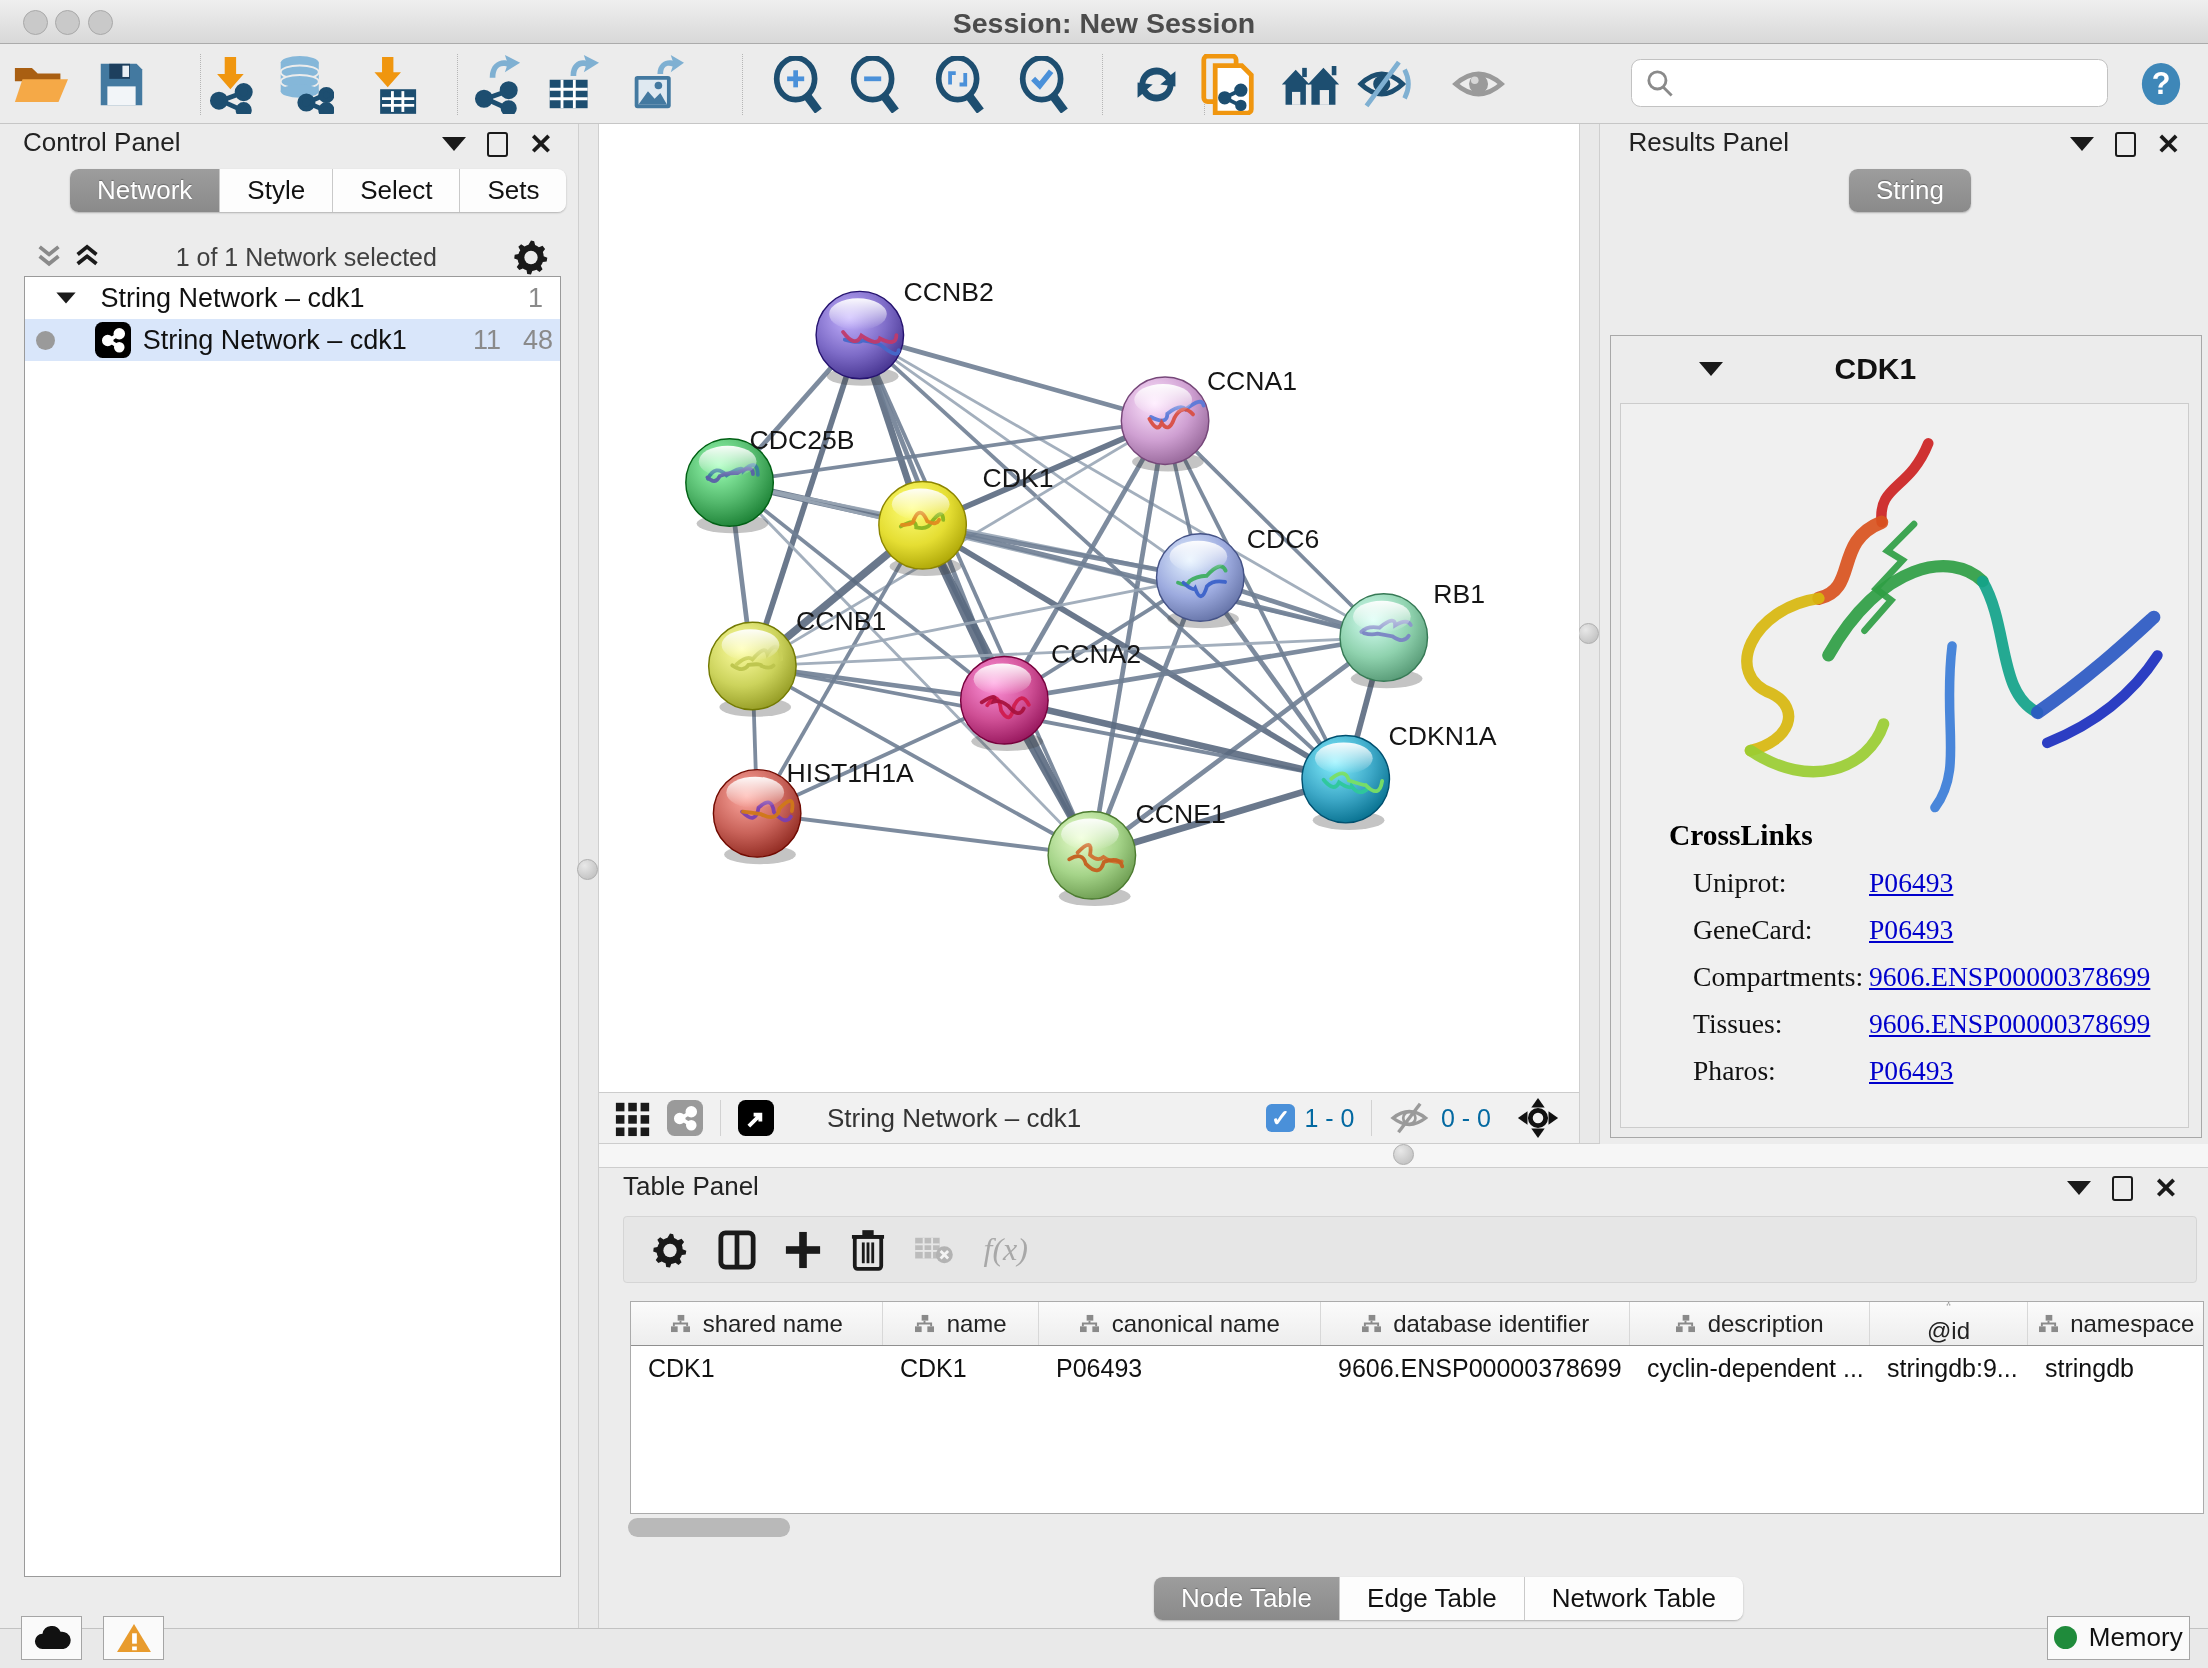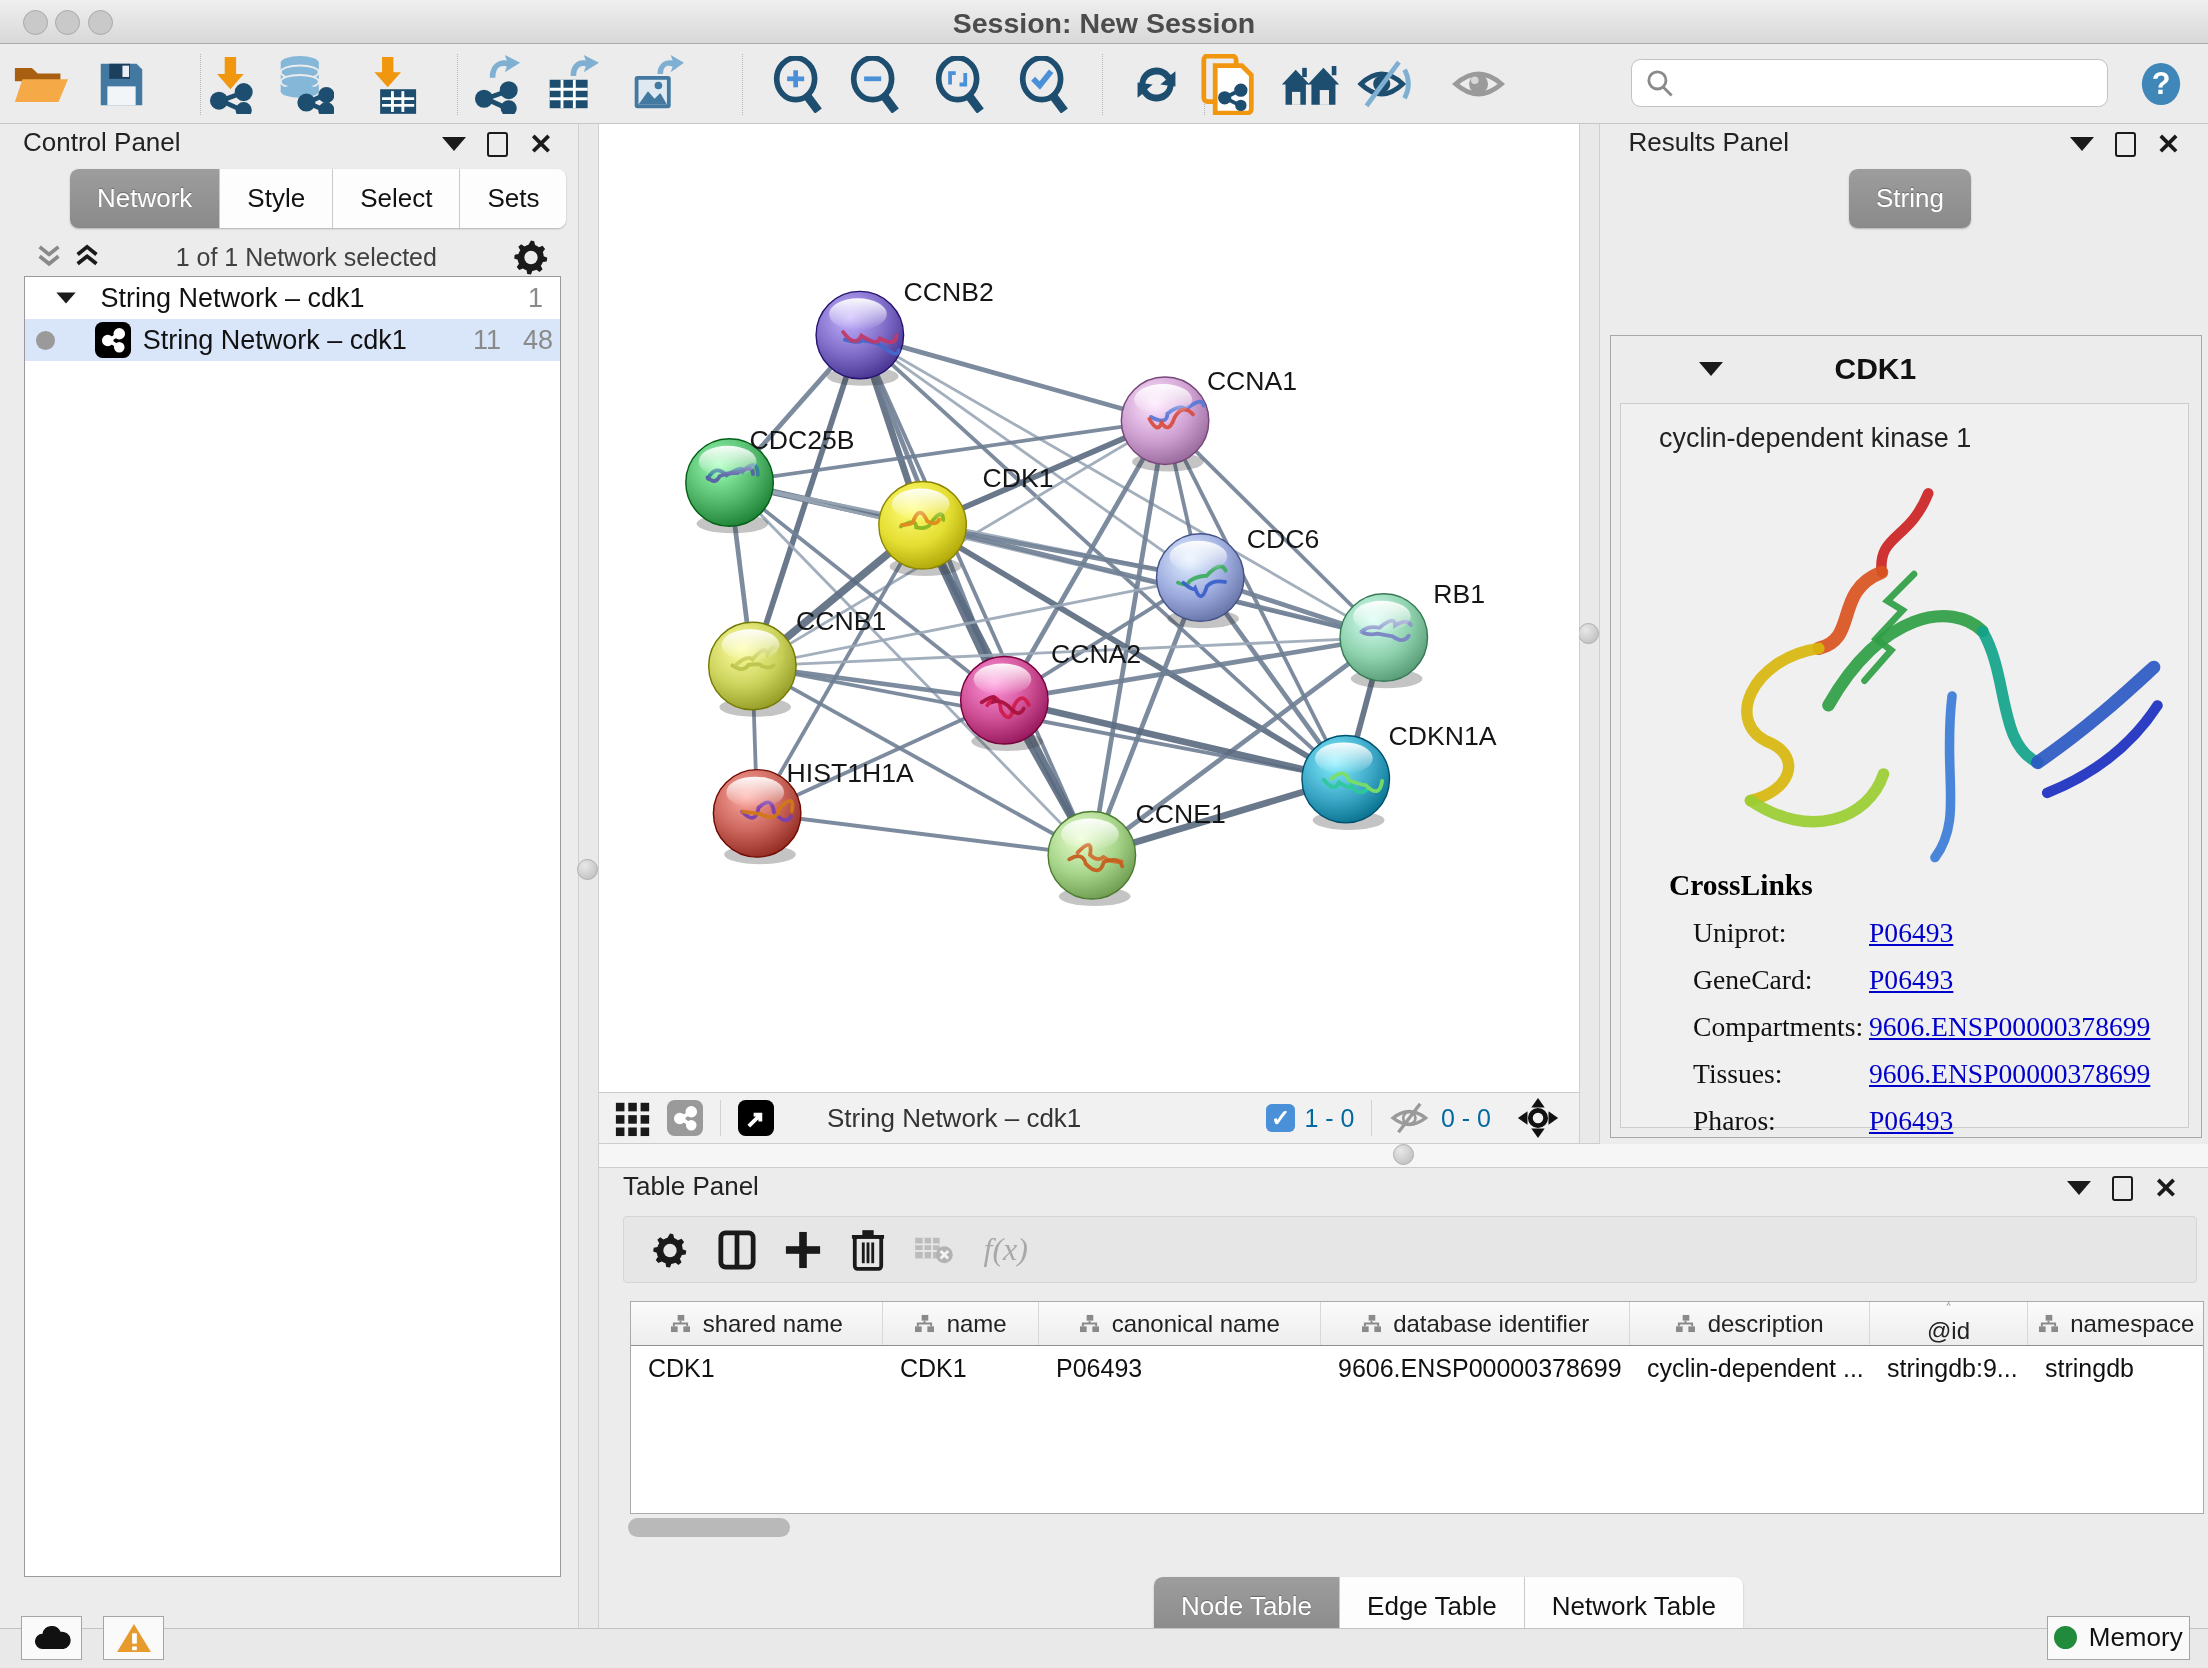--- a/index.html
+++ b/index.html
@@ -24,21 +24,21 @@
 
   
   .panel-title { font-size:26px; color:#222; }
   .pn-ctl { display:flex; gap:21px; align-items:center; }
   .tri-down { width:0; height:0; border-left:12.4px solid transparent; border-right:12.4px solid transparent; border-top:14.3px solid #1a1a1a; }
   .float-box { width:21px; height:25px; border:2.9px solid #1a1a1a; border-radius:2.9px; }
   .close-x { font-size:28.5px; font-weight:bold; color:#1a1a1a; line-height:25px; }
 
   
   .seg { display:flex; border-radius:8.6px; box-shadow:0 1px 1.9px rgba(0,0,0,.25); overflow:hidden; }
-  .seg .tab { font-size:26px; padding:14px 27px; background:#fdfdfd; color:#111; border-right:1px solid #c9c9c9;
+  .seg .tab { font-size:26px; padding:6px 27px; background:#fdfdfd; color:#111; border-right:1px solid #c9c9c9;
       display:flex; align-items:center; justify-content:center;text-align:right; }
   .seg .tab:last-child { border-right:none; }
   .seg .tab.active { background:linear-gradient(#9d9d9d,#8a8a8a); color:#fff; text-shadow:0 -1px 1px rgba(0,0,0,.3); }
 
   
   #control-panel { left:0; top:124px; width:578px; height:1505px; background:#ececec; }
   #cp-header { left:23px; top:2.9px; }
   #cp-ctl { right:25px; top:7.6px; }
   #cp-tabs { left:70px; top:45px; }
   #cp-caption { left:0; top:112px; width:578px; height:42px; display:flex; align-items:center; }
@@ -646,21 +646,20 @@
   </div>
   <div class="abs seg" id="rp-tab">
     <div class="tab active">String</div>
   </div>
   <div class="abs" id="rp-entry-box">
     <div id="rp-entry-head">
       <div class="tri-down" style="margin-left:88px"></div>
       <span id="rp-entry-name">CDK1</span>
     </div>
     <div id="rp-inner">
-      <div id="rp-desc">cyclin-dependent kinase 1</div>
       <svg id="structure-svg" width="533" height="409" viewBox="0 0 560 430" style="margin:5.7px 0 0 17px">
           <path d="M305 35 C285 85 252 78 256 118" fill="none" stroke="#cc2222" stroke-width="11" stroke-linecap="round" opacity="0.92"></path>
           <path d="M256 118 C205 138 232 188 190 198" fill="none" stroke="#d9531e" stroke-width="14" stroke-linecap="round" opacity="0.92"></path>
           <path d="M190 198 C120 208 88 278 140 298 C172 314 160 348 118 358" fill="none" stroke="#d8b70e" stroke-width="12" stroke-linecap="round" opacity="0.92"></path>
           <path d="M118 358 C180 400 242 378 258 330" fill="none" stroke="#9acd32" stroke-width="12" stroke-linecap="round" opacity="0.92"></path>
           <path d="M200 258 C255 160 330 148 362 180" fill="none" stroke="#2f9e44" stroke-width="13" stroke-linecap="round" opacity="0.92"></path>
           <path d="M238 232 L266 200 L250 188 L278 158 L262 148 L290 120" fill="none" stroke="#2f9e44" stroke-width="7" stroke-linecap="round" opacity="0.92"></path>
           <path d="M362 180 C390 228 378 298 420 318" fill="none" stroke="#12a38a" stroke-width="12" stroke-linecap="round" opacity="0.92"></path>
           <path d="M420 318 C478 278 520 238 542 218" fill="none" stroke="#2b59c3" stroke-width="14" stroke-linecap="round" opacity="0.92"></path>
           <path d="M430 350 C480 330 520 298 546 258" fill="none" stroke="#1b2fbf" stroke-width="11" stroke-linecap="round" opacity="0.92"></path>

